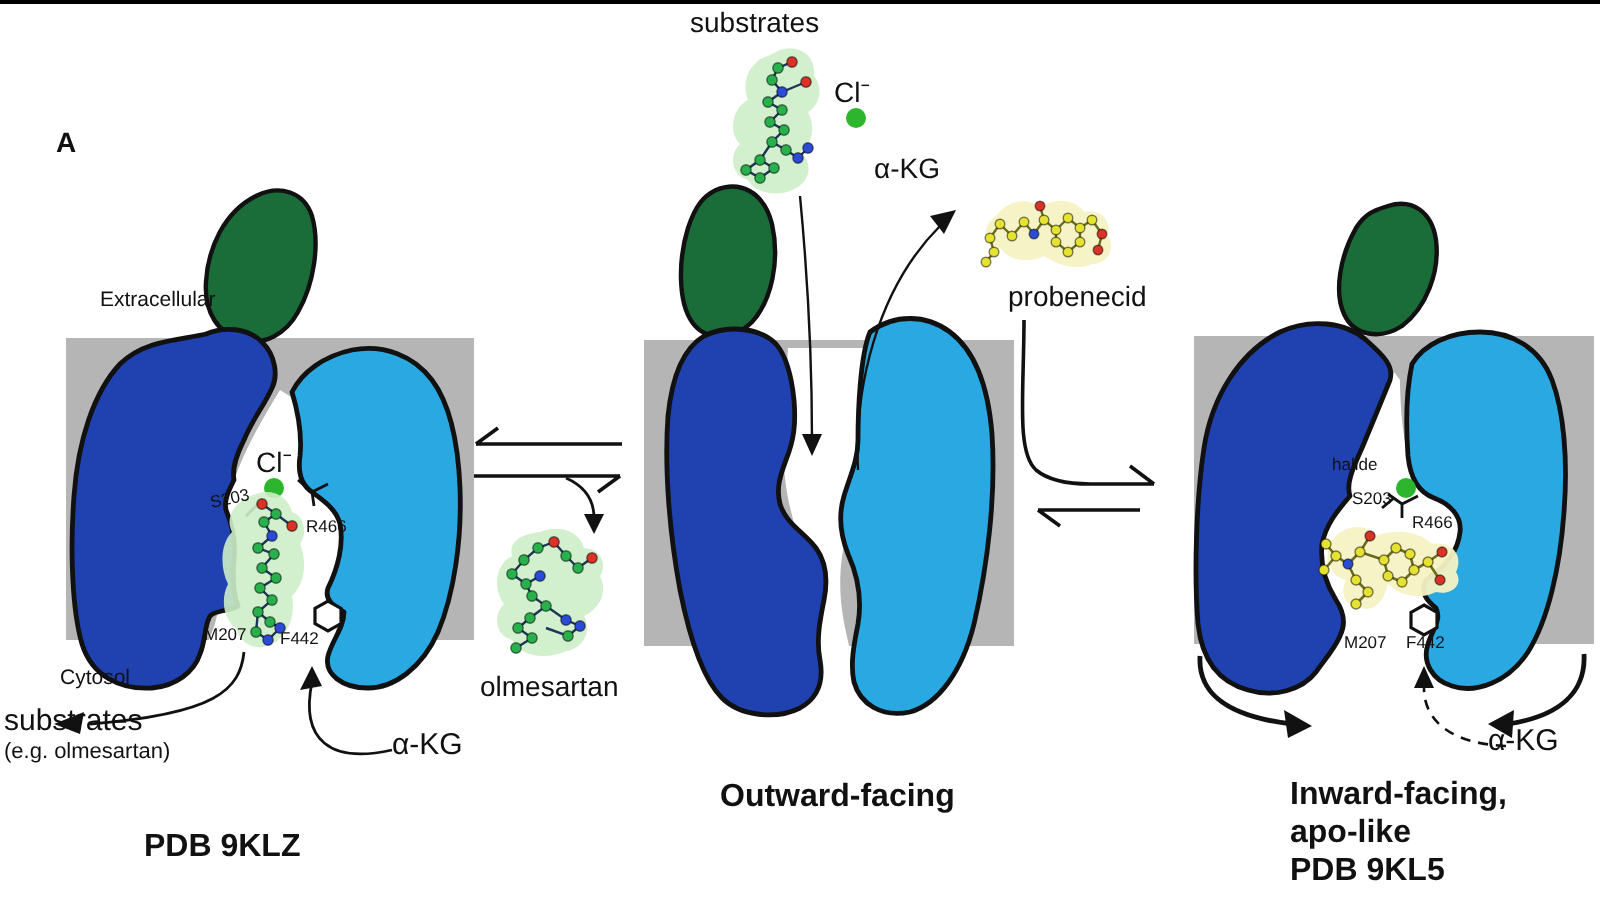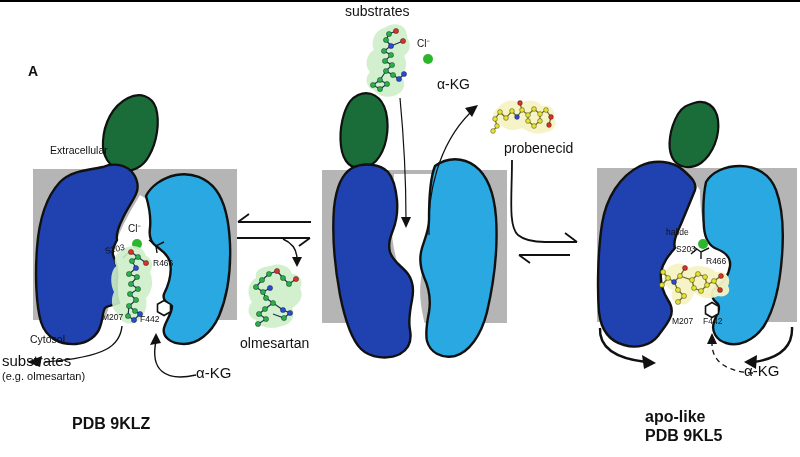--- a/index.html
+++ b/index.html
@@ -17,21 +17,21 @@
     color:#111;
     white-space:nowrap;
     line-height:1.05;
   }
   .bold{font-weight:bold;}
   .cap{font-weight:bold;font-size:16px;letter-spacing:0px;}
   .big{font-size:15px;}
   .med{font-size:14px;}
   .small{font-size:10.5px;padding-left:12px;}
   .tiny{font-size:8.5px;}
-  .cl{font-size:10px;}
+  .cl{font-size:14px;}
   .rot{transform:rotate(-12deg);}
 </style>
 </head>
 <body>
 
 <div class="fig">
   <div class="topbar"></div>
 
   <svg width="800" height="457" viewBox="0 0 800 457">
 
@@ -269,22 +269,24 @@
   <div class="lbl big" style="left:2px;top:353px;">substrates</div>
   <div class="lbl" style="left:2px;top:371px;font-size:11px;">(e.g. olmesartan)</div>
   <div class="lbl big" style="left:196px;top:365px;">α-KG</div>
   <div class="lbl cap" style="left:72px;top:416px;">PDB 9KLZ</div>
 
   <div class="lbl med" style="left:345px;top:4px;">substrates</div>
   <div class="lbl cl" style="left:417px;top:39px;">Cl⁻</div>
   <div class="lbl med" style="left:437px;top:77px;">α-KG</div>
   <div class="lbl med" style="left:488px;top:141px;margin-left:16px;">probenecid</div>
   <div class="lbl med" style="left:240px;top:336px;">olmesartan</div>
+  <div class="lbl cap" style="left:360px;top:391px;">Outward-facing</div>
 
   <div class="lbl tiny" style="left:666px;top:228px;">halide</div>
   <div class="lbl tiny" style="left:676px;top:245px;">S203</div>
   <div class="lbl tiny" style="left:706px;top:257px;">R466</div>
   <div class="lbl tiny" style="left:672px;top:317px;">M207</div>
   <div class="lbl tiny" style="left:703px;top:317px;">F442</div>
   <div class="lbl big" style="left:744px;top:363px;">α-KG</div>
+  <div class="lbl cap" style="left:645px;top:390px;">Inward-facing,</div>
   <div class="lbl cap" style="left:645px;top:409px;">apo-like</div>
   <div class="lbl cap" style="left:645px;top:428px;">PDB 9KL5</div>
 </div>
 
 </body></html>

